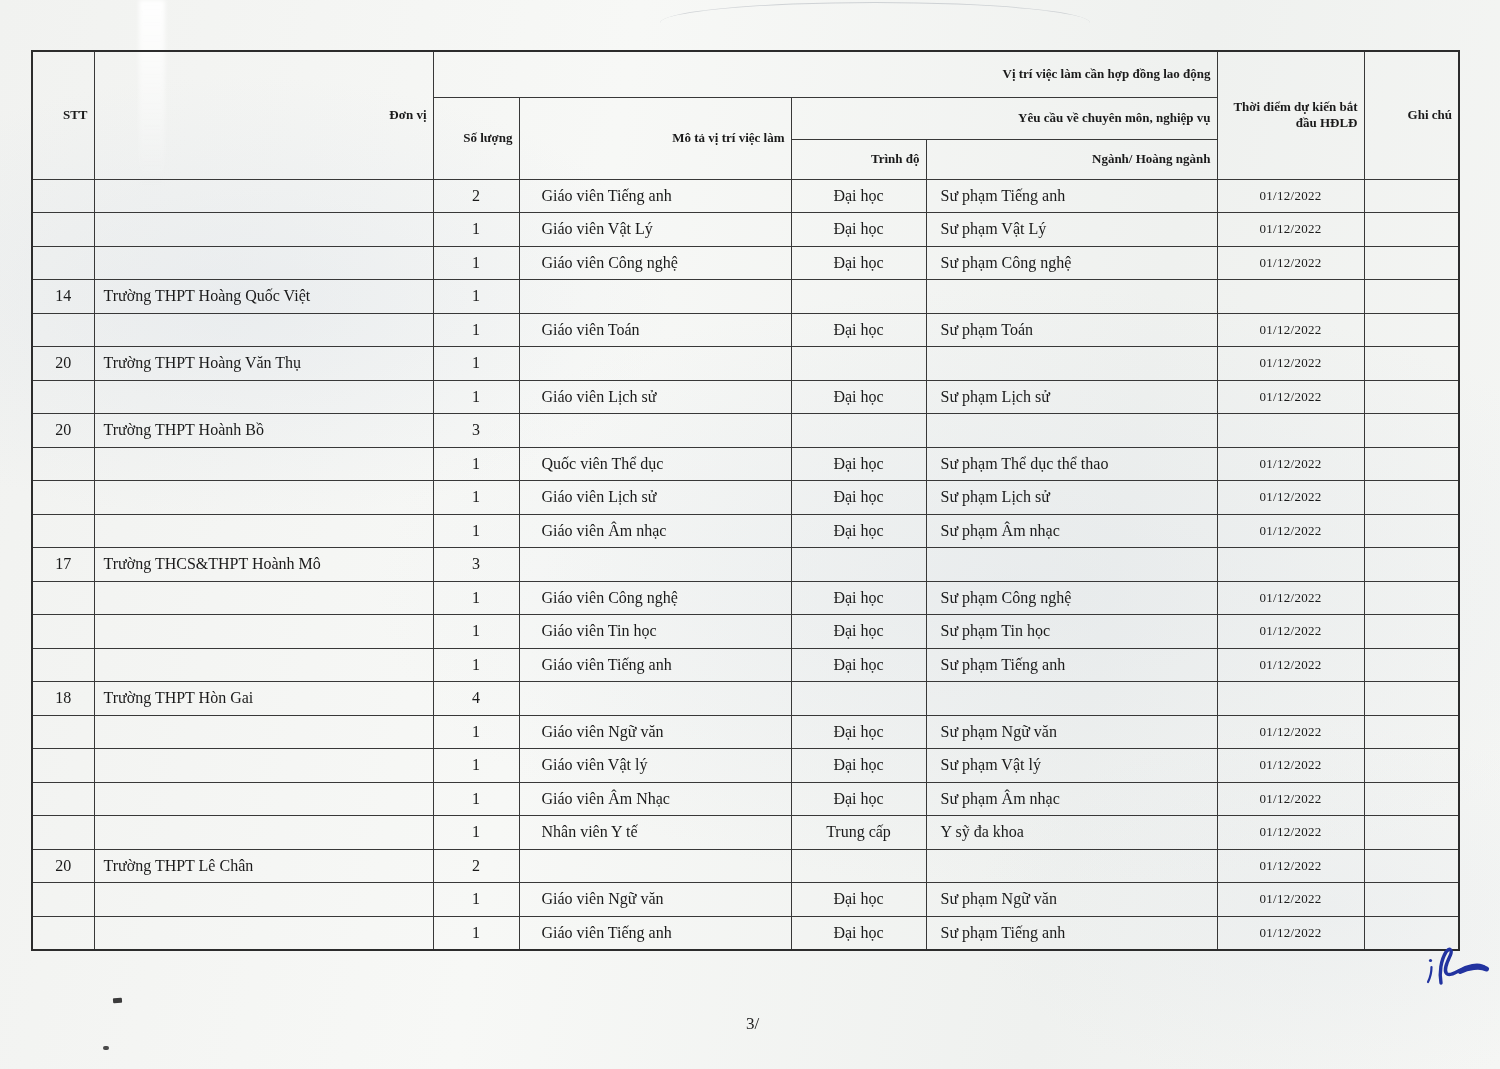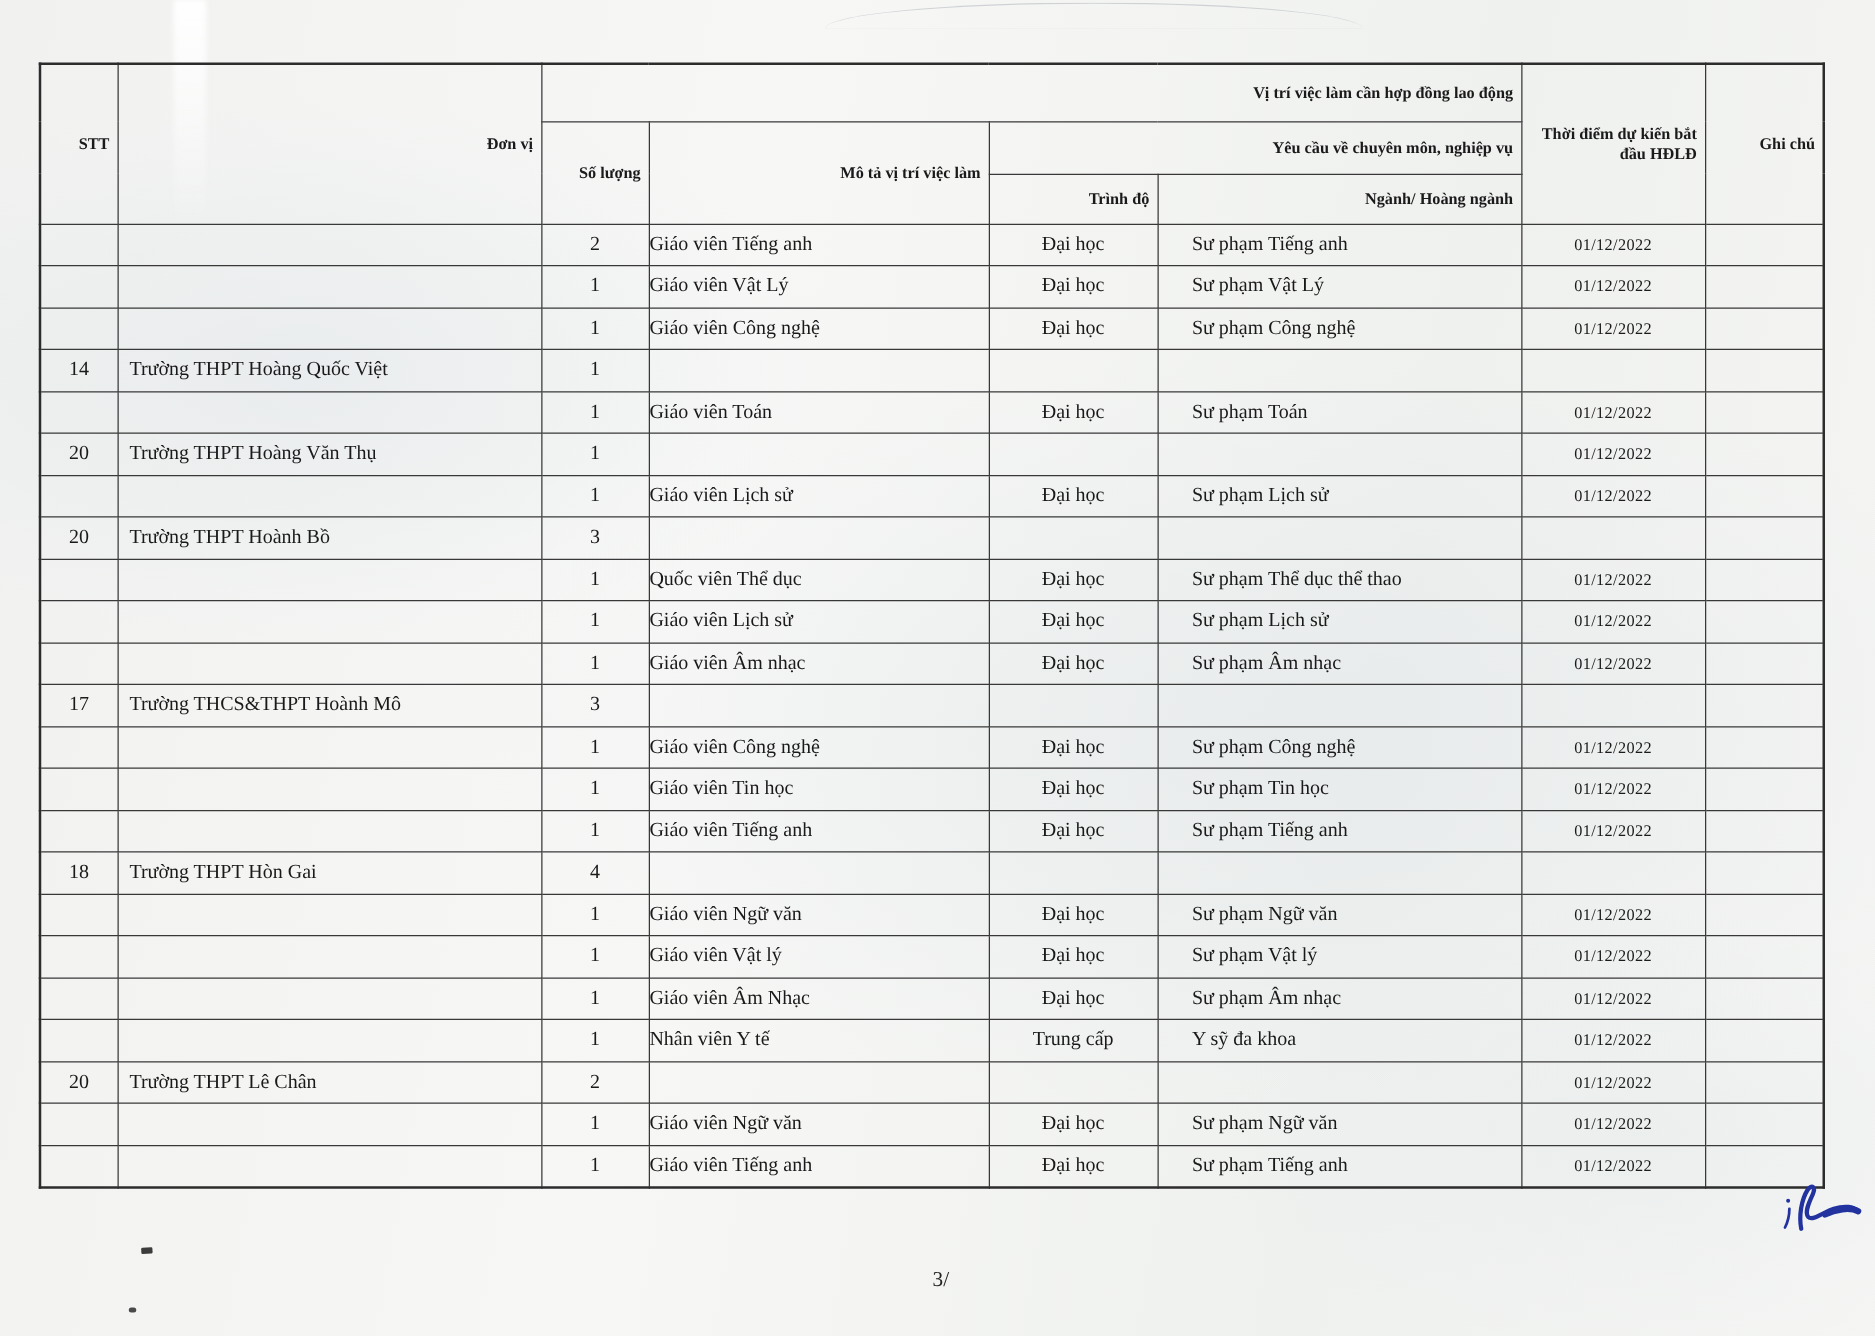--- a/index.html
+++ b/index.html
@@ -44,22 +44,22 @@
   .doc thead th{
     font-weight:bold;text-align:right;
     padding:2px 6px;font-size:13px;
     white-space:normal;line-height:1.25;
   }
   tr.h1{height:46px} tr.h2{height:42px} tr.h3{height:40px}
   .doc tbody tr{height:33.5px;}
   td.c{text-align:center}
   td.l{text-align:left}
   td.unit{padding-left:9px}
-  td.desc{padding-left:0}
-  td.major{padding-left:27px}
+  td.desc{padding-left:22px}
+  td.major{padding-left:14px}
   td.date{font-size:13px;letter-spacing:.3px}
   tr.bold-row td.stt, tr.bold-row td.unit, tr.bold-row td.qty{font-weight:normal;}
 
   .page-number{
     position:absolute;left:746px;top:1014px;
     font-size:17px;color:#222;
   }
   .signature{position:absolute;left:1420px;top:936px;width:78px;height:58px;}
 </style>
 </head>

